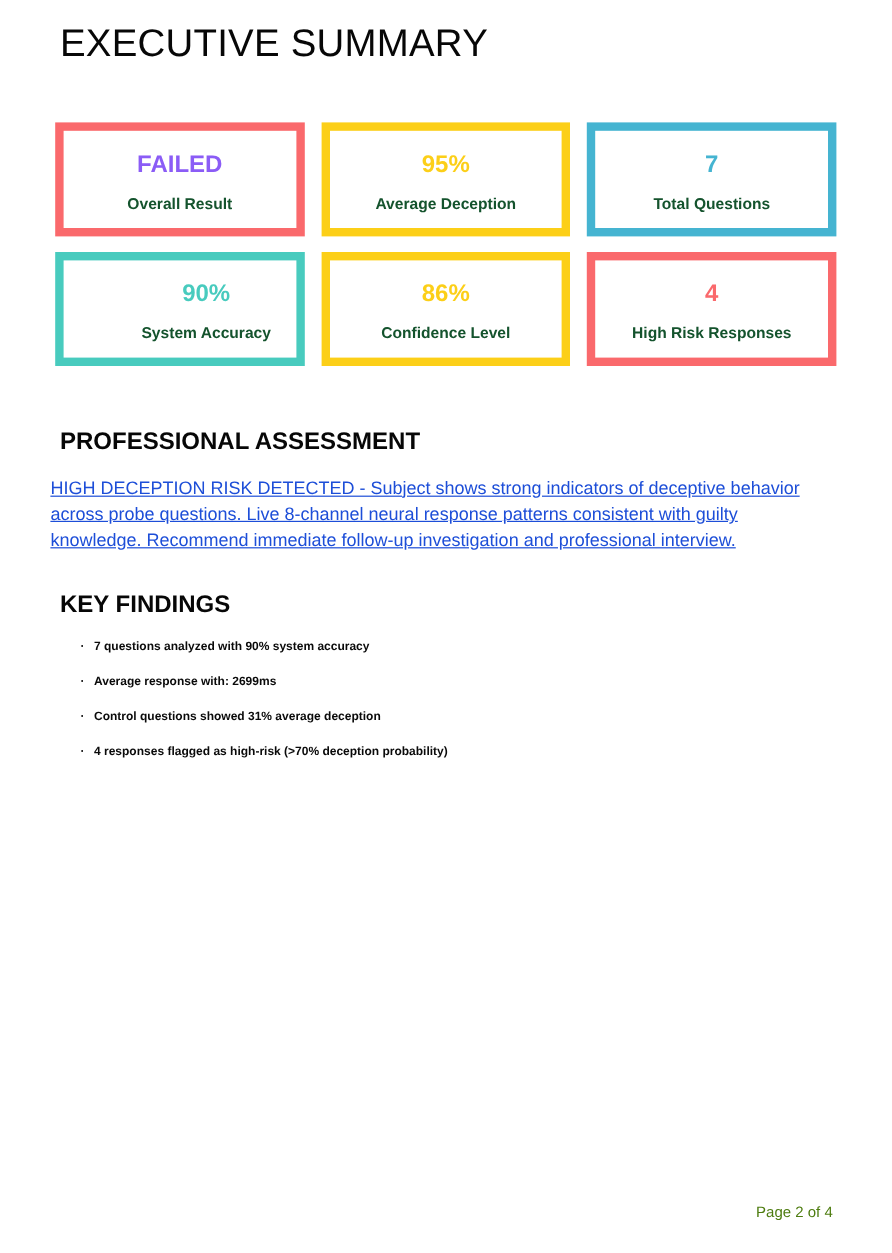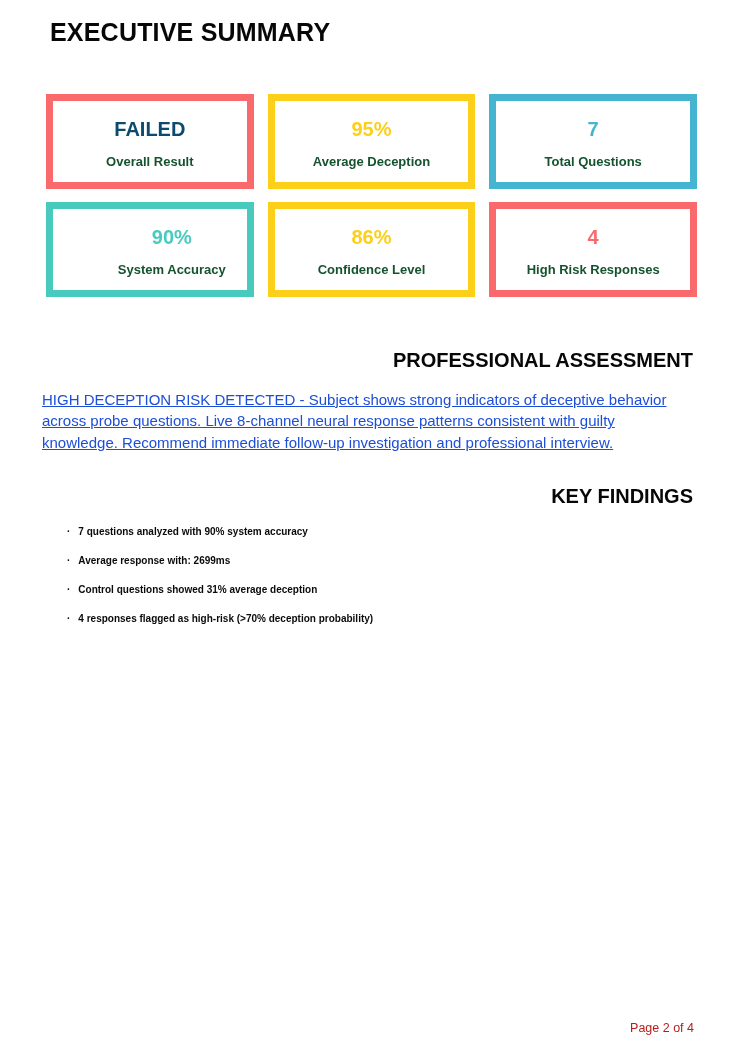--- a/index.html
+++ b/index.html
@@ -10,22 +10,22 @@
   }
   .page {
     position: relative;
     width: 743px;
     height: 1044px;
     background: #ffffff;
     overflow: hidden;
   }
   h1.page-title {
     margin: 18px 50px 0 50px;
-    font-size: 25px;
-    font-weight: 700;
+    font-size: 32px;
+    font-weight: 400;
     letter-spacing: 0.2px;
     color: #070707;
     line-height: 1.15;
   }
   .cards {
     margin: 47px 46px 0 46px;
     display: grid;
     grid-template-columns: repeat(3, 1fr);
     column-gap: 14px;
     row-gap: 13px;
@@ -50,21 +50,20 @@
     font-size: 13px;
     font-weight: 700;
     color: #14532d;
   }
   h2.section-heading {
     margin: 52px 50px 0 50px;
     font-size: 20px;
     font-weight: 700;
     color: #070707;
     line-height: 1.15;
-    text-align: right;
   }
   h2.findings-heading { margin-top: 32px; }
   p.assessment-body {
     margin: 17px 50px 0 42px;
     font-size: 15px;
     line-height: 21.5px;
     color: #1d4ed8;
     max-width: 645px;
     text-decoration: underline;
   }
@@ -82,35 +81,35 @@
     white-space: nowrap;
   }
   .bullet-glyph {
     display: inline-block;
     margin-right: 8px;
     font-weight: 700;
   }
   .page-footer {
     position: absolute;
     right: 49px;
-    bottom: 9px;
+    bottom: 27px;
     font-size: 12.5px;
-    color: #b91c1c;
+    color: #4d7c0f;
   }
 </style>
 </head>
 <body>
 
 <div class="page">
 
   <h1 class="page-title">EXECUTIVE SUMMARY</h1>
 
   <div class="cards">
     <div class="card" style="border-color: rgb(250, 105, 108);">
-      <div class="card-value" style="color: #0c4a6e;">FAILED</div>
+      <div class="card-value" style="color: #8b5cf6;">FAILED</div>
       <div class="card-label">Overall Result</div>
     </div>
     <div class="card" style="border-color: rgb(252, 207, 24);">
       <div class="card-value" style="color: rgb(252, 207, 24);">95%</div>
       <div class="card-label">Average Deception</div>
     </div>
     <div class="card" style="border-color: rgb(69, 180, 209);">
       <div class="card-value" style="color: rgb(69, 180, 209);">7</div>
       <div class="card-label">Total Questions</div>
     </div>

